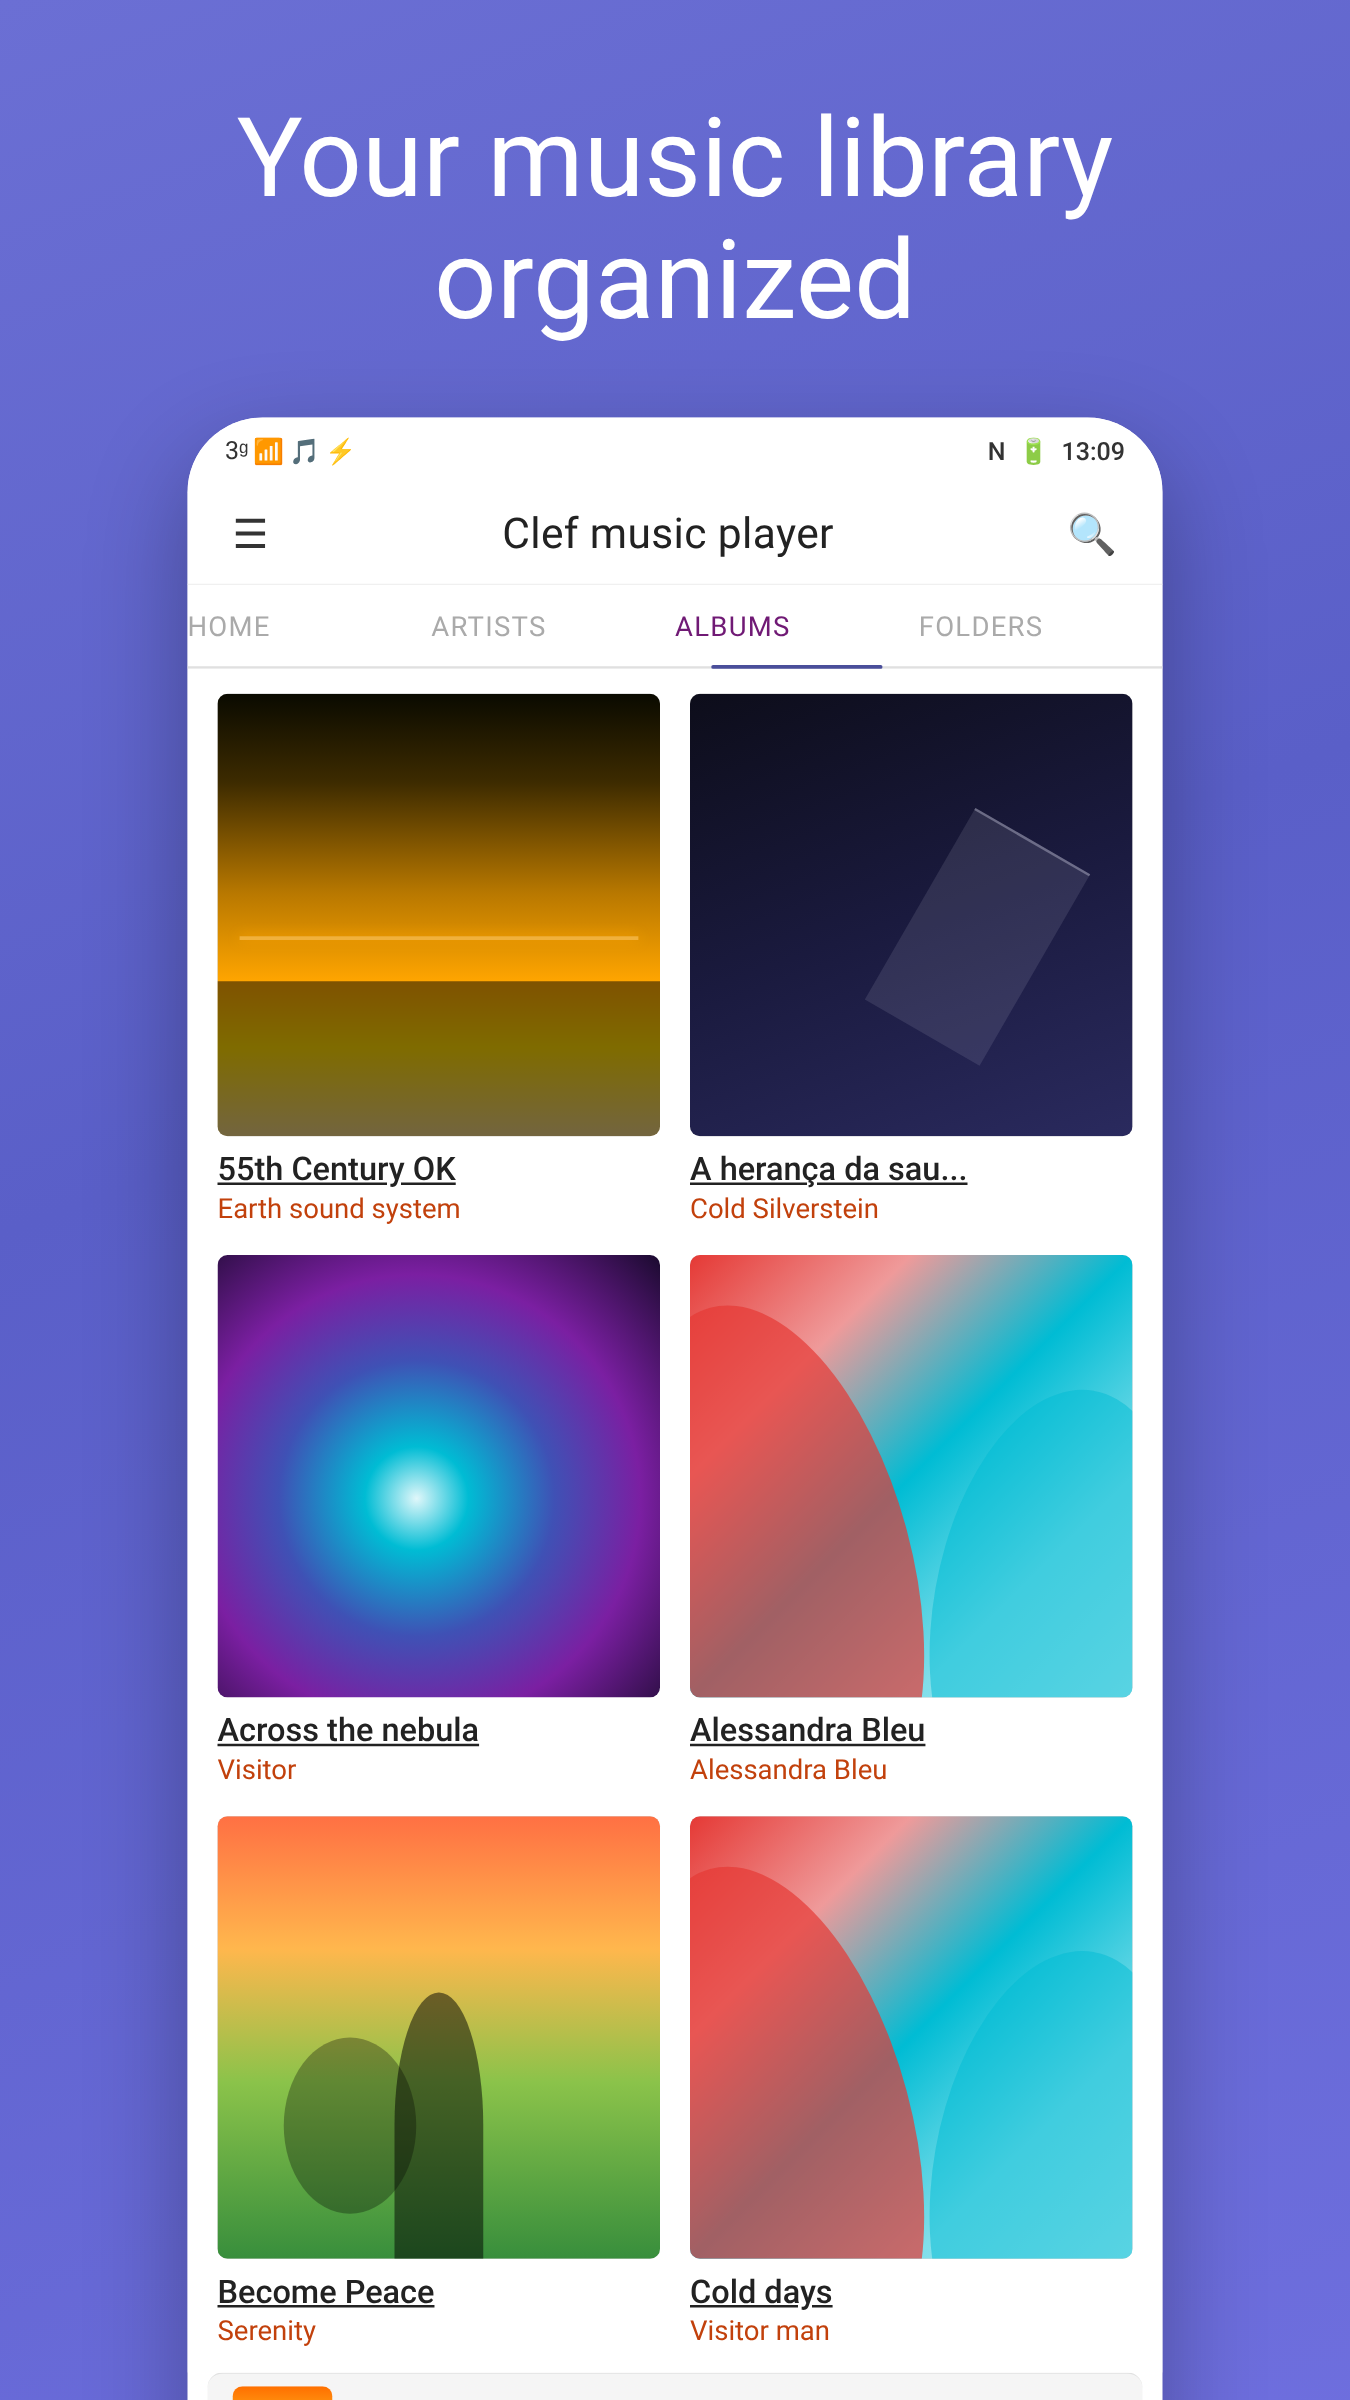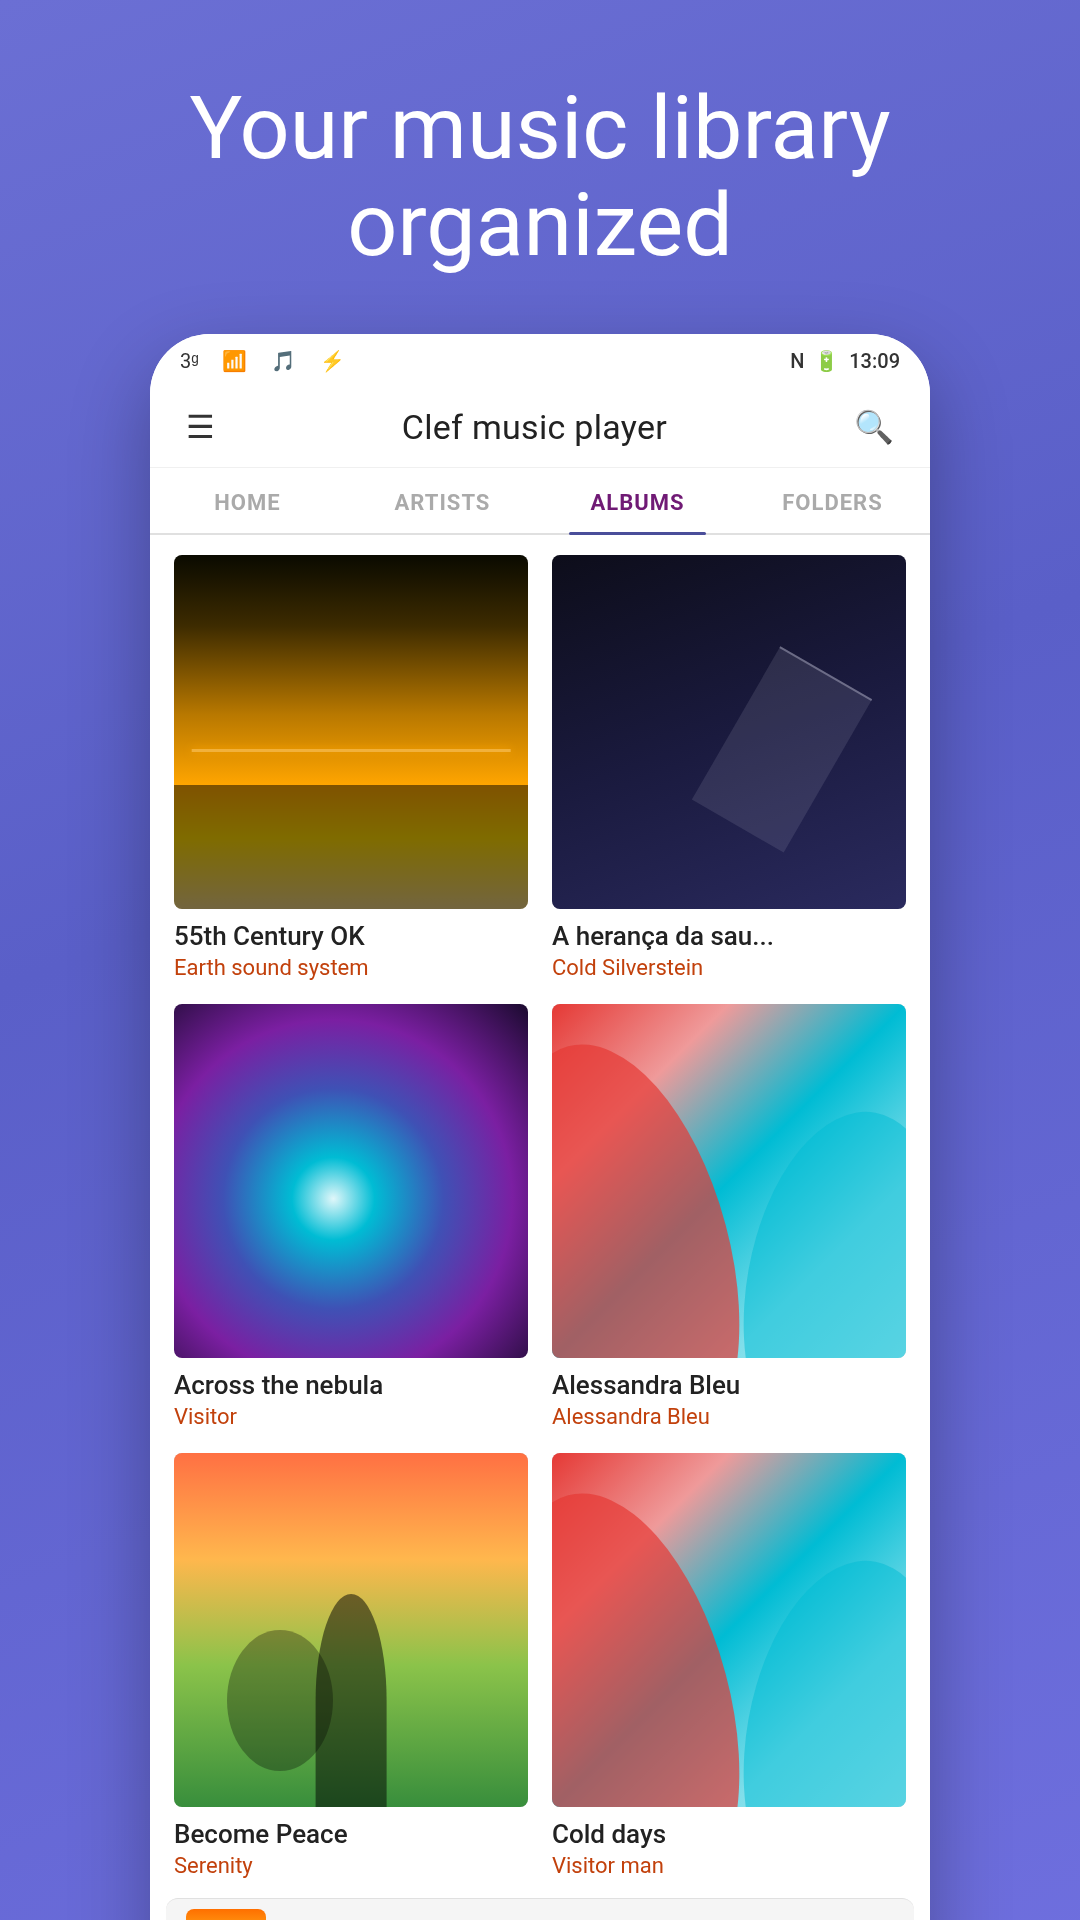--- a/index.html
+++ b/index.html
@@ -39,21 +39,21 @@
     .status-bar {
       background: #fff;
       height: 54px;
       display: flex;
       align-items: center;
       justify-content: space-between;
       padding: 0 30px;
       font-size: 22px;
       color: #333;
     }
-    .status-left { display: flex; gap: 24px; align-items: center; font-size: 20px; }
+    .status-left { display: flex; gap: 4px; align-items: center; font-size: 20px; }
     .status-right { display: flex; gap: 10px; align-items: center; font-size: 20px; font-weight: 500; }
 
     
     .app-bar {
       background: #fff;
       height: 80px;
       display: flex;
       align-items: center;
       justify-content: space-between;
       padding: 0 36px;
@@ -69,24 +69,23 @@
     .search-icon { font-size: 32px; color: #333; cursor: pointer; }
 
     
     .tabs {
       display: flex;
       background: #fff;
       border-bottom: 2px solid #e0e0e0;
     }
     .tab {
       flex: 1;
-      text-align: center;
       padding: 22px 0 18px;
       font-size: 22px;
-      font-weight: 700;
+      font-weight: 400;
       color: #aaa;
       letter-spacing: 1px;
       cursor: pointer;
       position: relative;
     }
     .tab.active {
       color: #701a75;
     }
     .tab.active::after {
       content: '';
@@ -114,20 +113,21 @@
       border-radius: 8px;
       overflow: hidden;
       background: #ccc;
       margin-bottom: 12px;
     }
     .album-name {
       font-size: 26px;
       font-weight: 500;
       color: #222;
       margin-bottom: 4px;
+      text-decoration: underline;
     }
     .album-artist {
       font-size: 22px;
       color: #c2410c;
     }
 
     
     .now-playing {
       background: #f5f5f5;
       border-top: 1px solid #e0e0e0;

